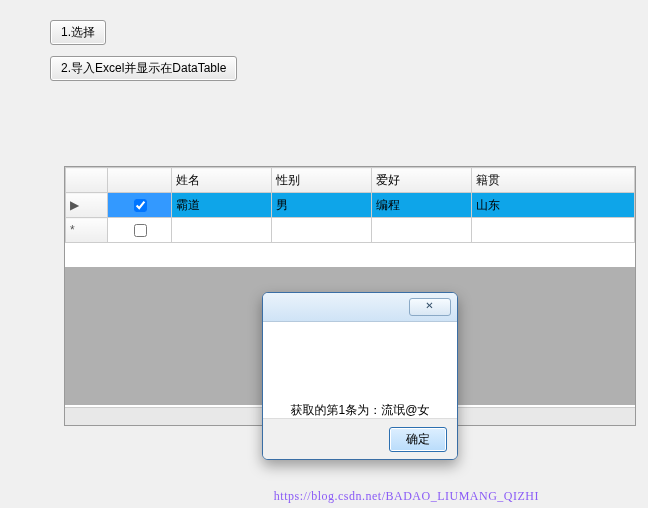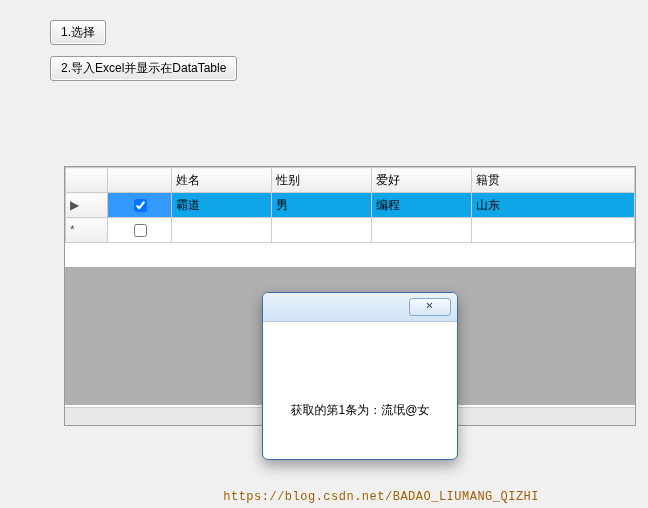--- a/index.html
+++ b/index.html
@@ -172,24 +172,24 @@
     background: linear-gradient(#ddefff, #b9dcfb);
     padding: 3px 16px;
     border-radius: 3px;
     cursor: pointer;
     box-shadow: 0 0 0 1px #fff inset;
   }
   .watermark {
     position: absolute;
     right: 6px;
     bottom: 4px;
-    color: #a16207;
+    color: #8b5cf6;
     font-size: 12px;
     letter-spacing: 0.5px;
-    font-family: Liberation Mono, monospace;
+    font-family: Liberation Serif, serif;
   }
   .chk {
     width: 13px; height: 13px;
     vertical-align: middle;
   }
 </style>
 </head>
 <body>
 
 <div class="app">
@@ -244,16 +244,19 @@
     <div class="hscroll-track"></div>
   </div>
 
   <div class="dialog">
     <div class="dlg-title">
       <div class="dlg-close">✕</div>
     </div>
     <div class="dlg-body">
       <span>获取的第1条为：流氓@女</span>
     </div>
+    <div class="dlg-footer">
+      <span class="dlg-ok">确定</span>
+    </div>
   </div>
 
   <div class="watermark">https://blog.csdn.net/BADAO_LIUMANG_QIZHI</div>
 </div>
 
 </body></html>

